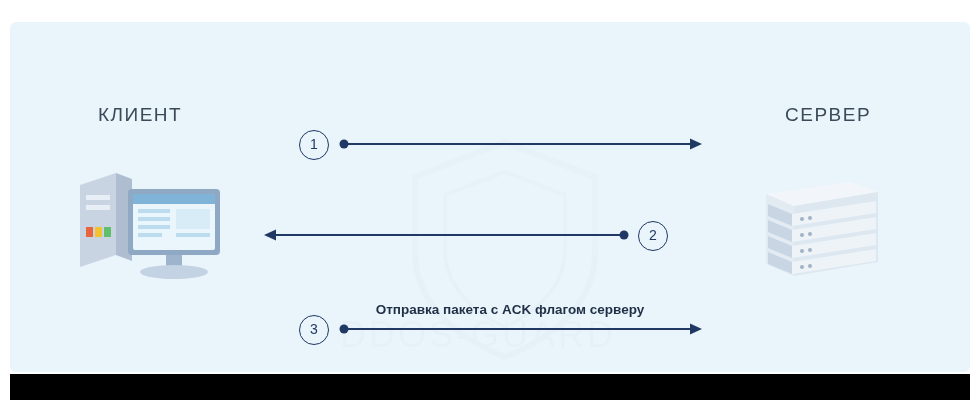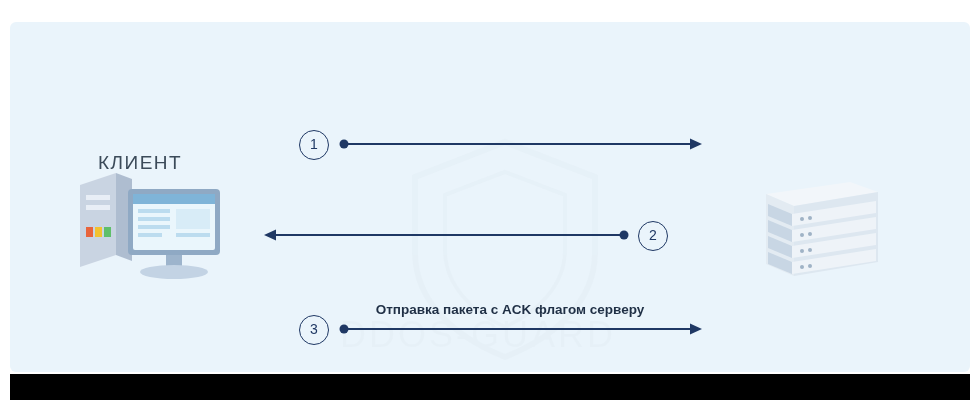--- a/index.html
+++ b/index.html
@@ -67,21 +67,21 @@
 
   
   .heading {
     position: absolute;
     font-size: 19px;
     letter-spacing: 1.5px;
     color: #3b4a59;
     font-weight: 400;
     white-space: nowrap;
   }
-  #label-client { left: 88px; top: 82px; margin-top: 48px; }
+  #label-client { left: 88px; top: 82px; }
   #label-server { left: 775px; top: 82px; }
 
   
   .msg-label {
     position: absolute;
     font-size: 13.5px;
     color: #1f2f45;
     font-weight: bold;
     text-align: center;
     line-height: 19px;
@@ -128,20 +128,21 @@
 
     <div class="watermark">
       <svg width="330" height="240" viewBox="0 0 330 240">
         <path d="M165 10 L255 45 L255 120 C255 170 215 205 165 225 C115 205 75 170 75 120 L75 45 Z" fill="none" stroke="#dfeaf1" stroke-width="6"></path>
         <path d="M165 40 L225 63 L225 118 C225 153 198 180 165 195 C132 180 105 153 105 118 L105 63 Z" fill="none" stroke="#dfeaf1" stroke-width="4"></path>
       </svg>
       <div class="wm-text">DDOS-GUARD</div>
     </div>
 
     <div class="heading" id="label-client">КЛИЕНТ</div>
+    <div class="heading" id="label-server">СЕРВЕР</div>
 
     <div id="client-art">
       <svg width="160" height="125" viewBox="0 0 160 125">
 
         <polygon points="10,18 46,6 46,88 10,100" fill="#c9d4e2"></polygon>
         <polygon points="46,6 62,12 62,94 46,88" fill="#aebdd0"></polygon>
         <rect x="16" y="28" width="24" height="5" fill="#e8eef6"></rect>
         <rect x="16" y="38" width="24" height="5" fill="#e8eef6"></rect>
         <rect x="16" y="60" width="7" height="10" fill="#e8643c"></rect>
         <rect x="25" y="60" width="7" height="10" fill="#f2c230"></rect>

